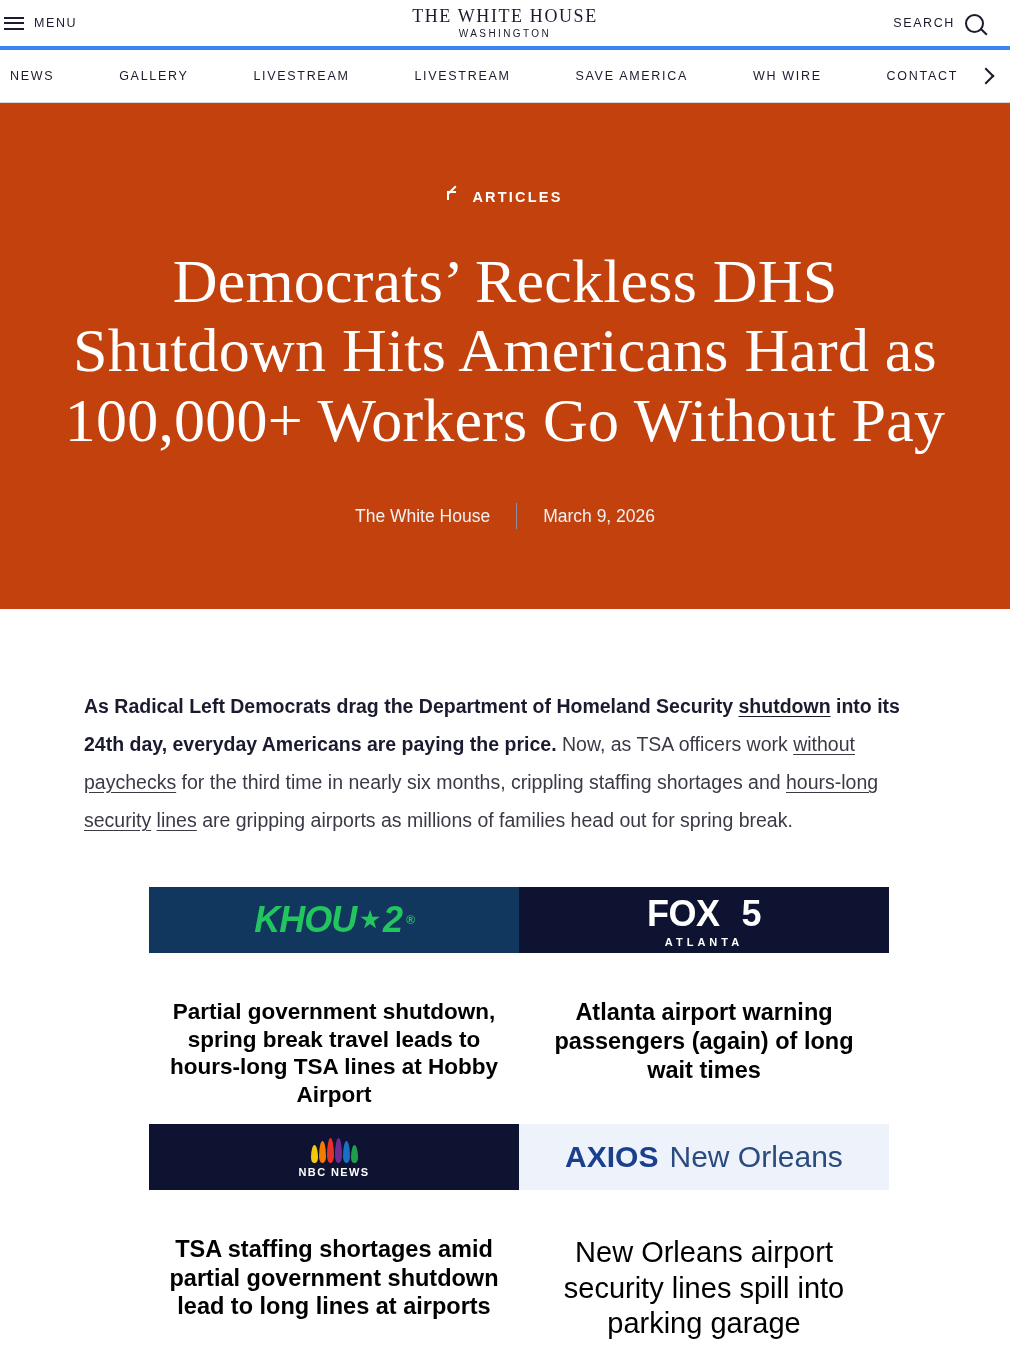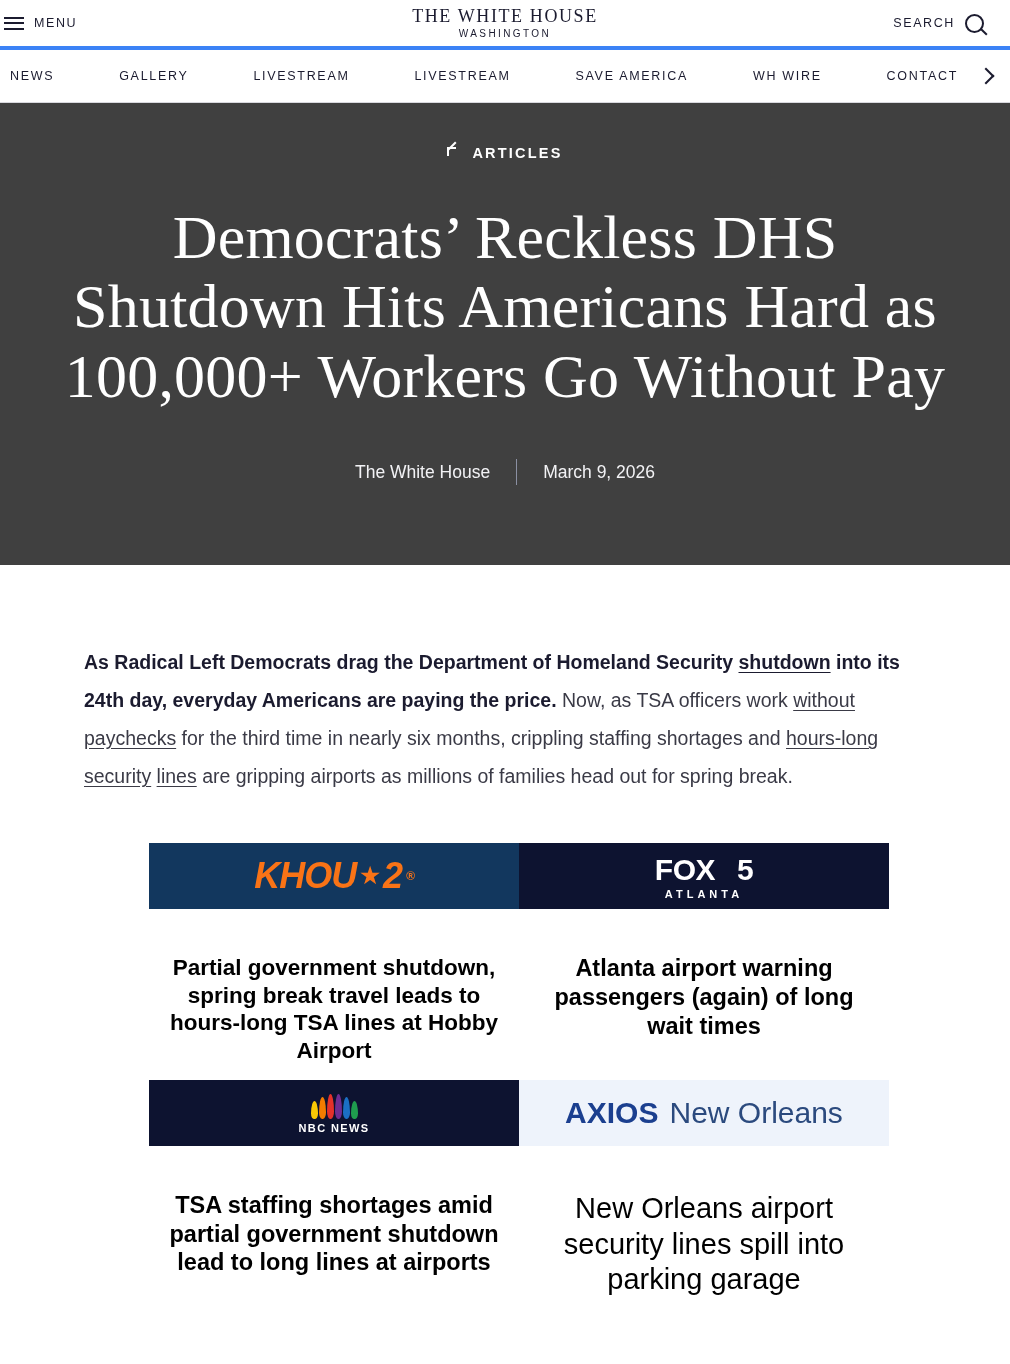--- a/index.html
+++ b/index.html
@@ -126,23 +126,23 @@
     position: absolute;
     left: 4px; top: 5px;
     width: 10px; height: 10px;
     border-right: 2.5px solid #1b1b2f;
     border-top: 2.5px solid #1b1b2f;
     transform: rotate(45deg);
   }
 
   
   .hero {
-    background: #404040;
+    background: #c2410c;
     color: #ffffff;
-    padding: 42px 40px 80px;
+    padding: 86px 40px 80px;
     text-align: center;
   }
   .eyebrow {
     display: inline-flex;
     align-items: center;
     gap: 12px;
     font-size: 14.5px;
     letter-spacing: 2.2px;
     font-weight: 700;
     color: #ffffff;
@@ -228,32 +228,32 @@
     align-items: center;
     justify-content: center;
     overflow: hidden;
   }
   .logo-khou { background: #12375e; width: 100%; height: 100%; display:flex; align-items:center; justify-content:center; }
   .khou-text {
     font-family: "Liberation Sans", sans-serif;
     font-weight: 700;
     font-style: italic;
     font-size: 36px;
-    color: #f97316;
+    color: #22c55e;
     letter-spacing: -1px;
     display: flex;
     align-items: center;
     gap: 4px;
   }
   .khou-star { font-size: 22px; font-style: normal; }
   .khou-reg { font-size: 12px; vertical-align: super; }
 
   .logo-fox { background: #0d1330; width: 100%; height: 100%; display:flex; flex-direction:column; align-items:center; justify-content:center; }
   .fox-main {
-    color: #fff; font-weight: 700; font-size: 30px; letter-spacing: -0.5px;
+    color: #fff; font-weight: 700; font-size: 36px; letter-spacing: -0.5px;
     font-family: "Liberation Sans", sans-serif;
     display: flex; align-items: flex-start; gap: 22px;
   }
   .fox-sub { color: #fff; font-size: 11px; letter-spacing: 4px; font-weight: 700; margin-top: 1px; }
 
   .logo-axios { background: #eef3fb; width: 100%; height: 100%; display:flex; align-items:center; justify-content:center; gap: 11px; }
   .axios-mark { color: #1b3f8f; font-weight: 700; font-size: 30px; letter-spacing: 0px; }
   .axios-city { color: #2b4a7e; font-weight: 400; font-size: 30px; }
 
   .logo-nbc { background: #0d1330; width: 100%; height: 100%; display:flex; flex-direction:column; align-items:center; justify-content:center; }

